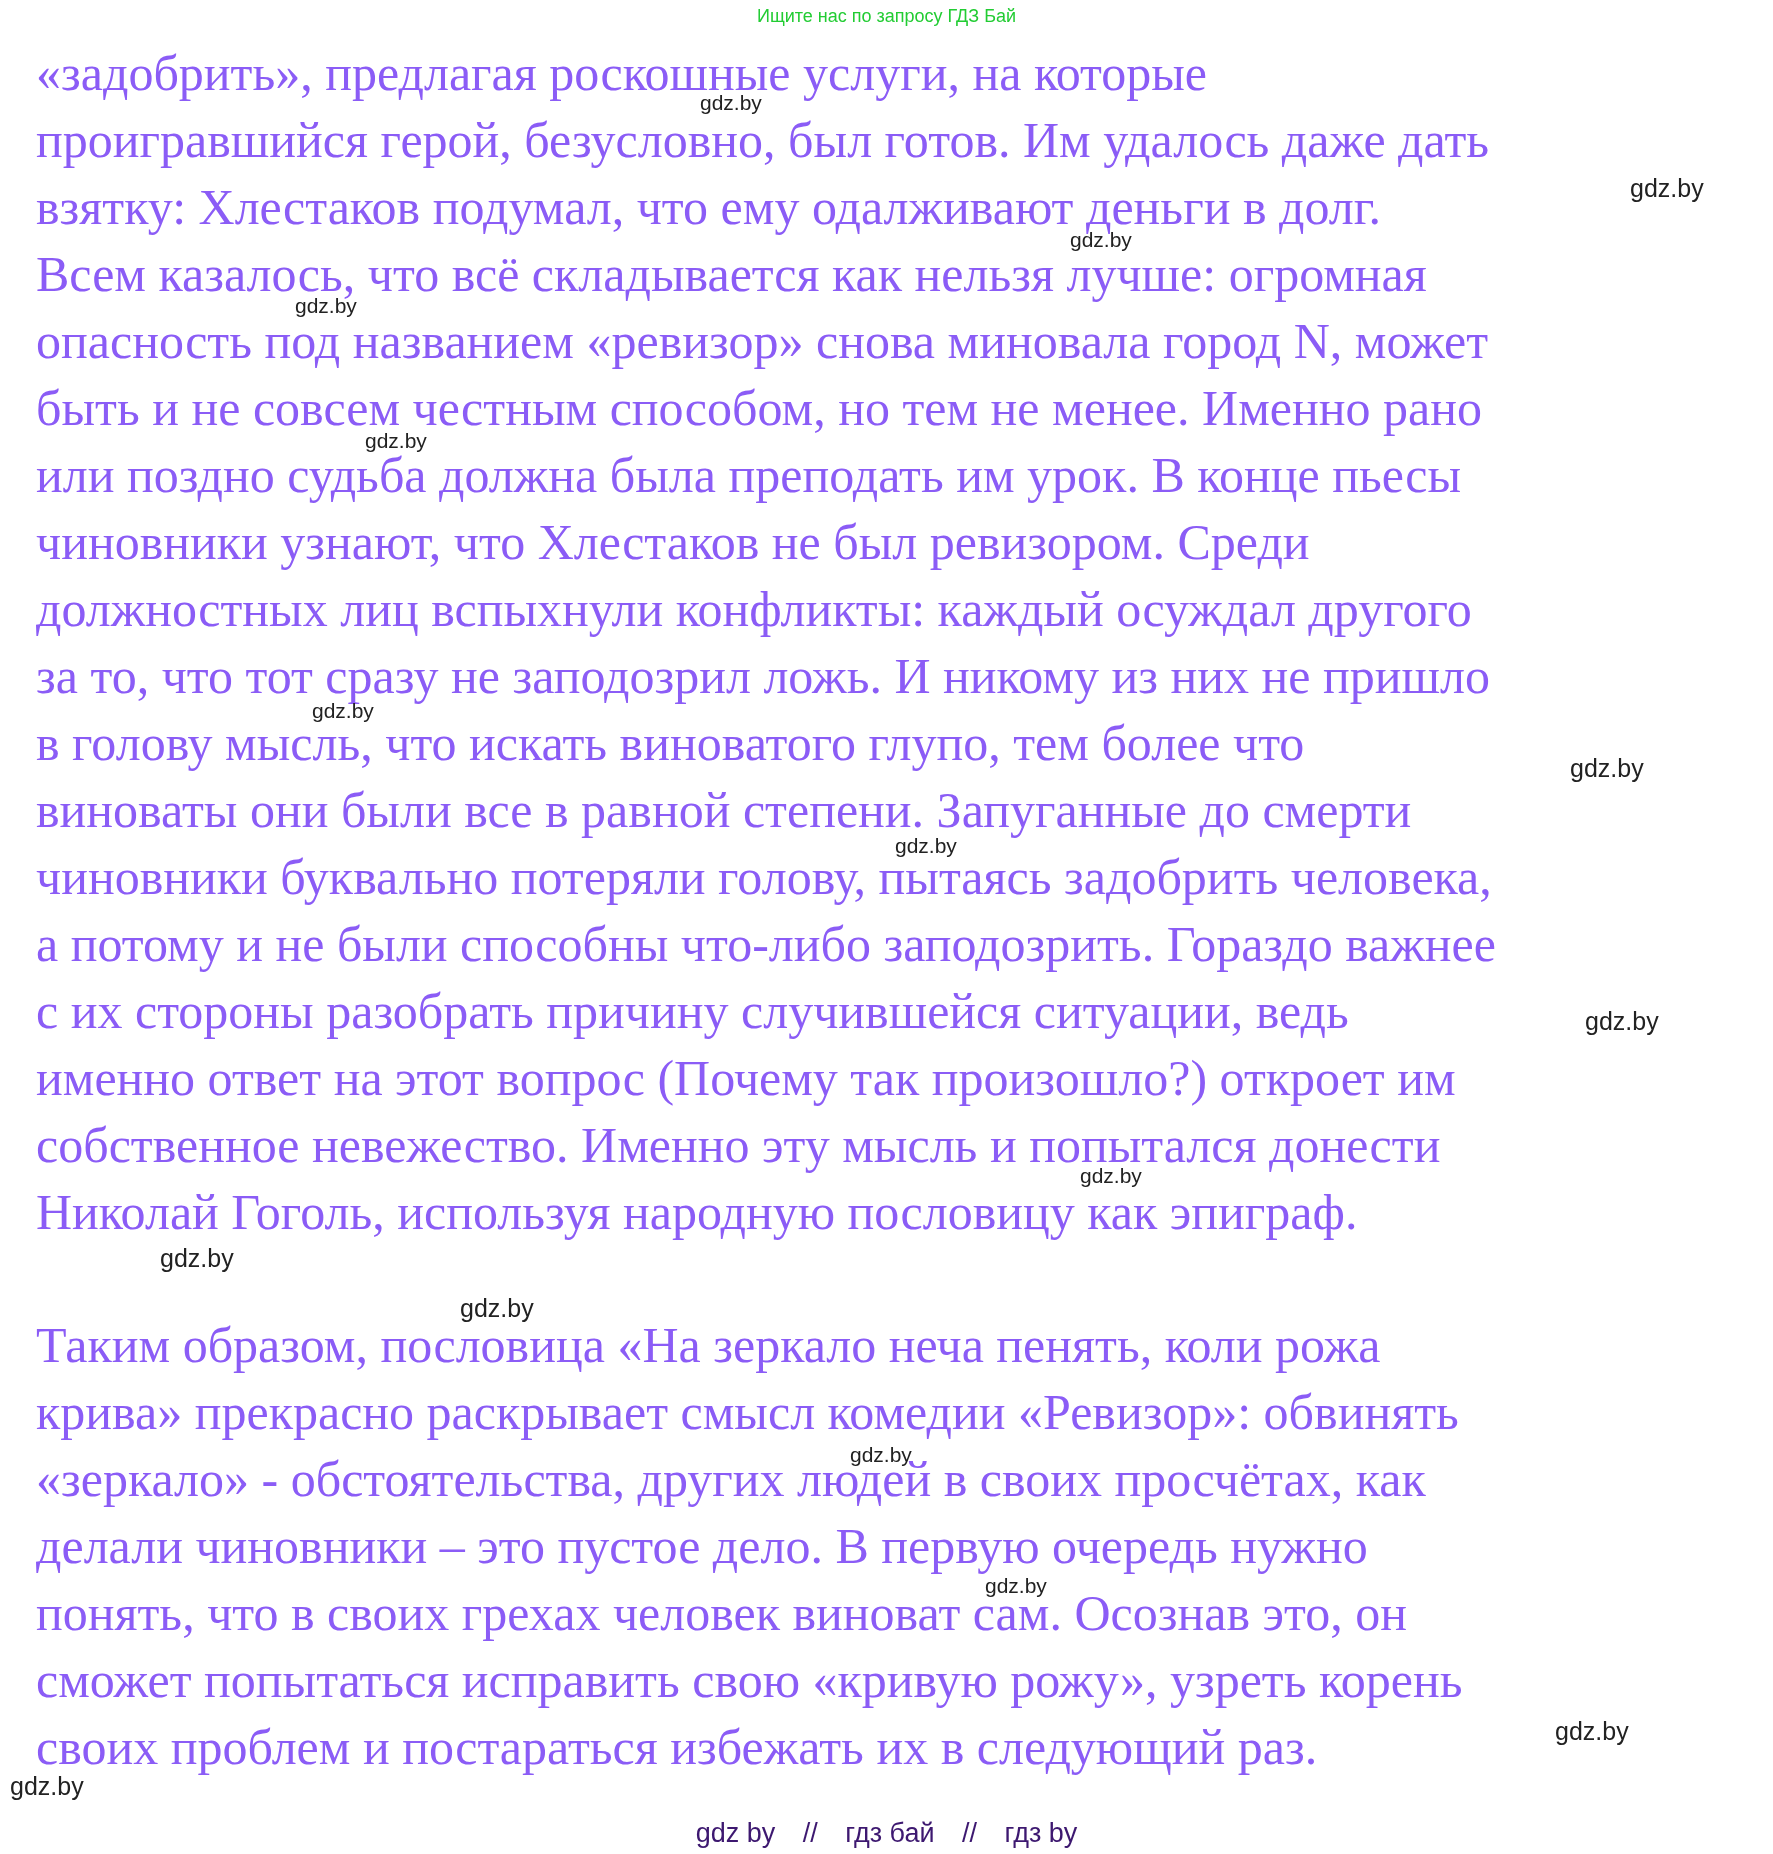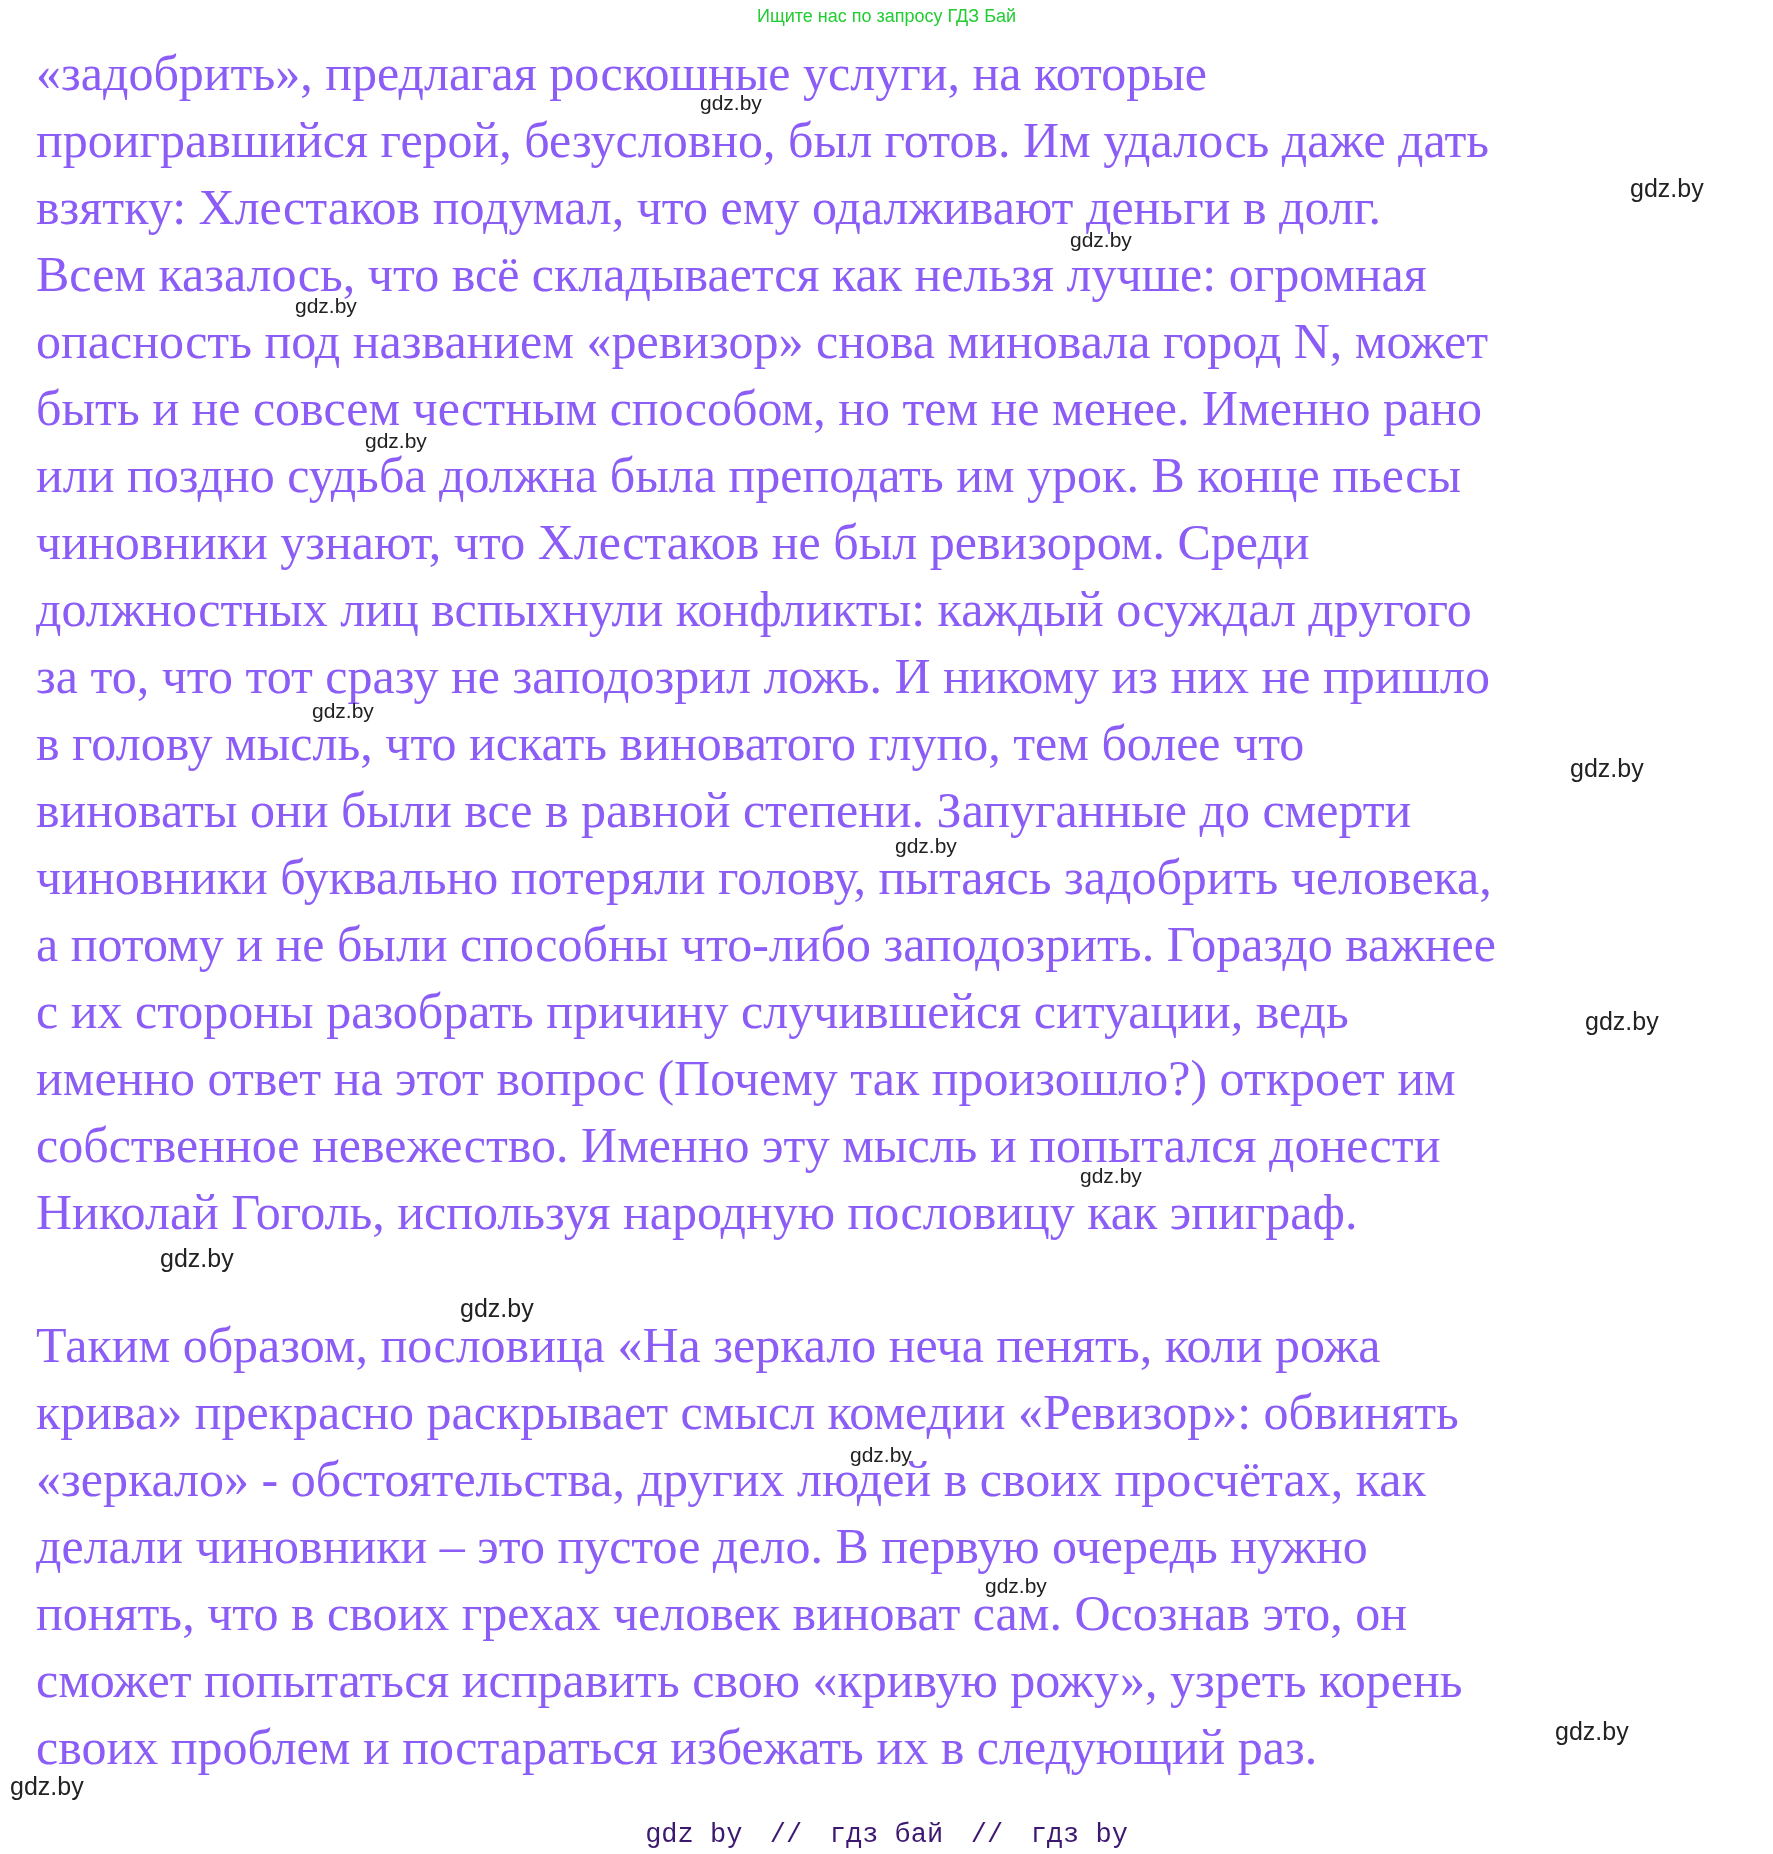--- a/index.html
+++ b/index.html
@@ -20,21 +20,21 @@
     .gap { display: block; height: 66px; }
     .wm {
       position: absolute; font-family: "Liberation Sans", sans-serif;
       font-size: 25px; line-height: 26px; color: #222;
     }
     .wm.small { font-size: 21px; }
     .footer {
       position: absolute; left: 0; top: 1818px; width: 1773px; text-align: center;
       font-family: "Liberation Sans", sans-serif; font-size: 27px; color: #3d1870;
     }
-    .footer span { margin: 4px 10px; font-family: Liberation Mono, monospace; }
+    .footer span { margin: 4px 10px; }
   </style>
 </head>
 <body>
 
 <div class="header">Ищите нас по запросу ГДЗ Бай</div>
 
 <div class="body-text">
   <div>
     <span class="line">«задобрить», предлагая роскошные услуги, на которые</span>
     <span class="line">проигравшийся герой, безусловно, был готов. Им удалось даже дать</span>

